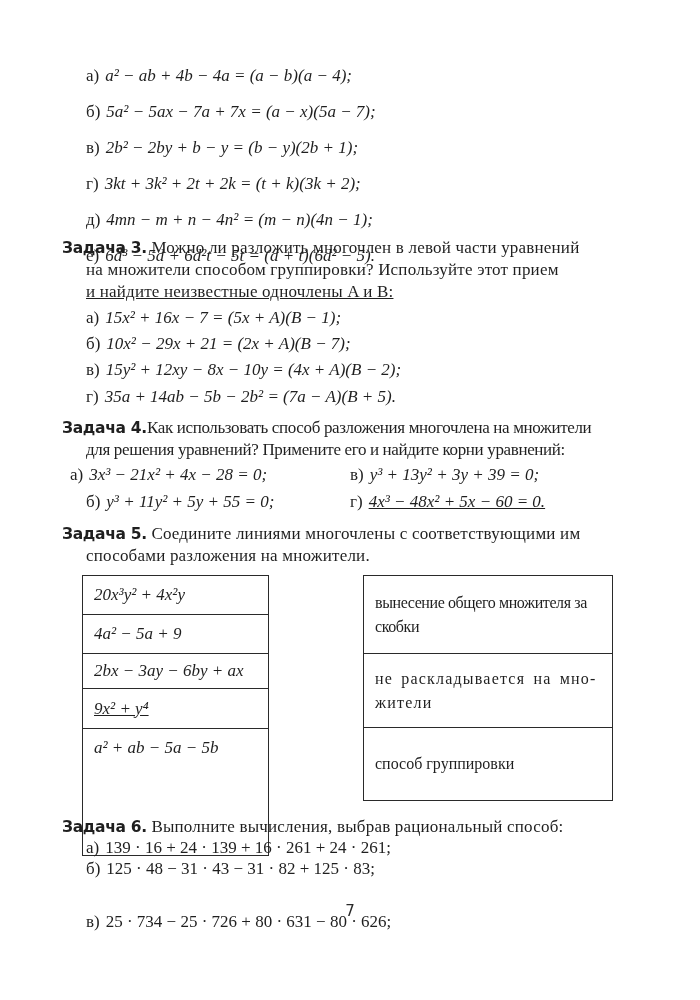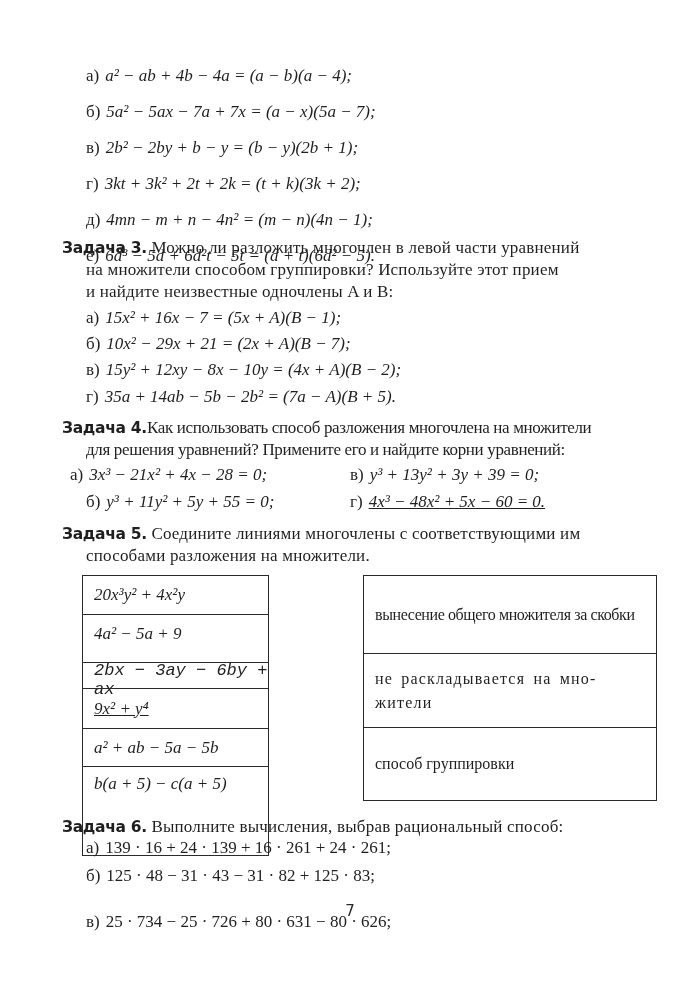--- a/index.html
+++ b/index.html
@@ -92,21 +92,21 @@
 </div>
 <div class="line" style="left:86px; top:246px;">
   <span class="item-label">е)</span><span class="math">6d³ − 5d + 6d²t − 5t = (d + t)(6d² − 5).</span>
 </div>
 
 <div class="line task-text" style="left:62px; top:238px;">
   <span class="task-head">Задача 3.</span>
   <span>Можно ли разложить многочлен в левой части уравнений</span>
 </div>
 <div class="line task-text" style="left:86px; top:260px;">на множители способом группировки? Используйте этот прием</div>
-<div class="line task-text" style="left:86px; top:282px;">и найдите неизвестные одночлены A и B:</div>
+<div class="line task-text" style="left:86px; top:282px;text-decoration:underline;">и найдите неизвестные одночлены A и B:</div>
 
 <div class="line" style="left:86px; top:308px;">
   <span class="item-label">а)</span><span class="math">15x² + 16x − 7 = (5x + A)(B − 1);</span>
 </div>
 <div class="line" style="left:86px; top:334px;">
   <span class="item-label">б)</span><span class="math">10x² − 29x + 21 = (2x + A)(B − 7);</span>
 </div>
 <div class="line" style="left:86px; top:360px;">
   <span class="item-label">в)</span><span class="math">15y² + 12xy − 8x − 10y = (4x + A)(B − 2);</span>
 </div>
@@ -134,45 +134,44 @@
 
 <div class="line task-text" style="left:62px; top:524px;">
   <span class="task-head">Задача 5.</span>
   <span>Соедините линиями многочлены с соответствующими им</span>
 </div>
 <div class="line task-text" style="left:86px; top:546px;">способами разложения на множители.</div>
 
 <div class="box-table" style="left:82px; top:575px; width:187px; height:281px;">
   <div class="box-cell first math" style="top:0; height:38px;">20x³y² + 4x²y</div>
   <div class="box-cell math" style="top:38px; height:39px;">4a² − 5a + 9</div>
-  <div class="box-cell math" style="top:86px; height:35px;font-family:Liberation Mono, monospace;">2bx − 3ay − 6by + ax</div>
+  <div class="box-cell math" style="top:77px; height:35px;">2bx − 3ay − 6by + ax</div>
   <div class="box-cell math" style="top:112px; height:40px;text-decoration:underline;">9x² + y⁴</div>
   <div class="box-cell math" style="top:152px; height:38px;">a² + ab − 5a − 5b</div>
-  <div class="box-cell math" style="top:190px; height:34px;">b(a + 5) − c(a + 5)</div>
 </div>
 
-<div class="box-table" style="left:363px; top:575px; width:294px; height:226px;">
+<div class="box-table" style="left:363px; top:575px; width:250px; height:226px;">
   <div class="box-cell first text" style="top:0; height:77px;">
     <span style="white-space:normal; letter-spacing:-0.4px;">вынесение общего множителя за скобки</span>
   </div>
   <div class="box-cell text" style="top:151px; height:73px;">
     <span>способ группировки</span>
   </div>
   <div class="box-cell text" style="top:77px; height:74px;">
     <span style="white-space:normal; letter-spacing:1.2px; word-spacing:3px;">не раскладывается на мно-жители</span>
   </div>
 </div>
 
 <div class="line task-text" style="left:62px; top:817px;">
   <span class="task-head">Задача 6.</span>
   <span>Выполните вычисления, выбрав рациональный способ:</span>
 </div>
 <div class="line" style="left:86px; top:838px;">
   <span class="item-label">а)</span><span>139 · 16 + 24 · 139 + 16 · 261 + 24 · 261;</span>
 </div>
-<div class="line" style="left:86px; top:859px;margin-top:7px;">
+<div class="line" style="left:86px; top:859px;">
   <span class="item-label">б)</span><span>125 · 48 − 31 · 43 − 31 · 82 + 125 · 83;</span>
 </div>
 <div class="line" style="left:86px; top:880px;margin-top:32px;">
   <span class="item-label">в)</span><span>25 · 734 − 25 · 726 + 80 · 631 − 80 · 626;</span>
 </div>
 
 <div class="page-num">7</div>
 
 </body></html>

